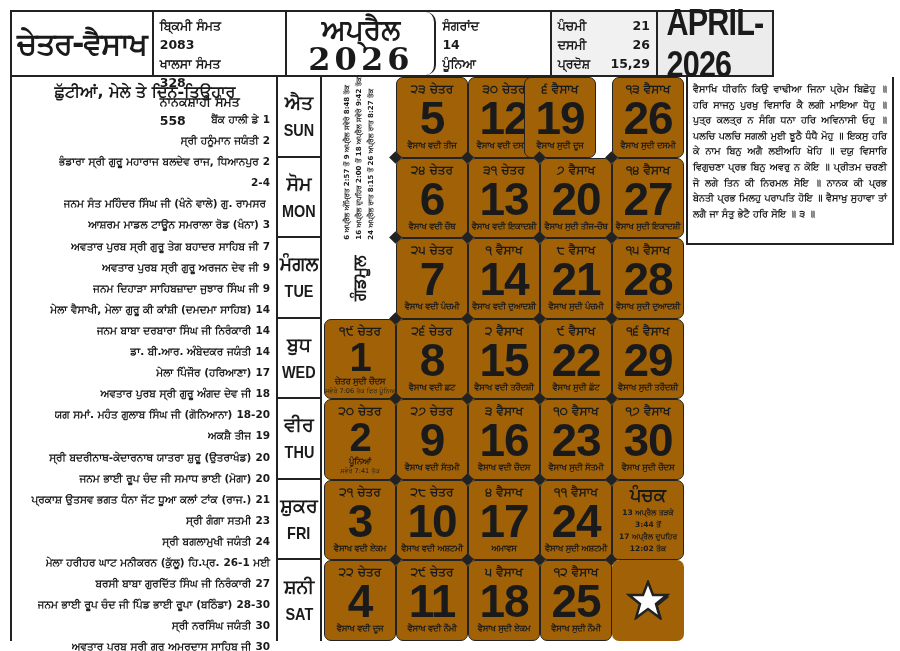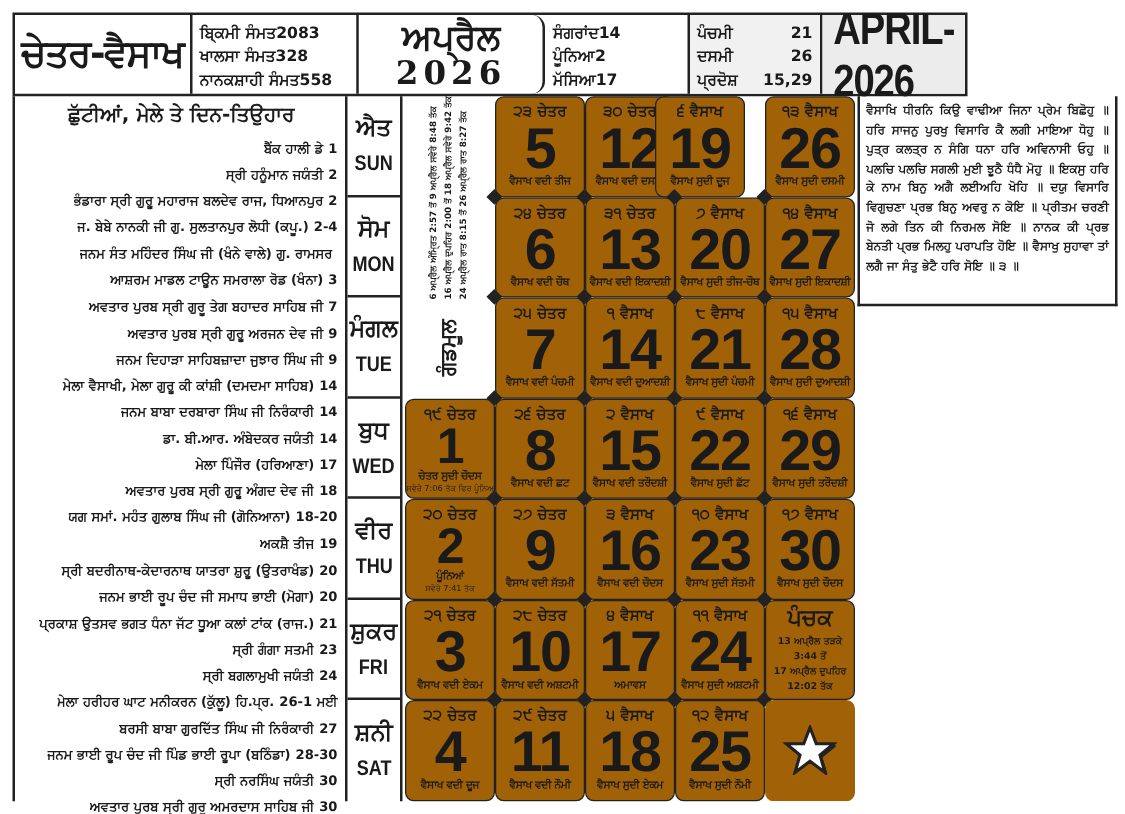--- a/index.html
+++ b/index.html
@@ -5,24 +5,24 @@
   * { box-sizing: border-box; margin: 0; padding: 0; }
   html, body { width: 900px; height: 651px; background: #ffffff; overflow: hidden; }
   body { font-family: "DejaVu Sans", sans-serif; color: #1a1a1a; position: relative; }
 
   
   .header { position: absolute; left: 10px; top: 10px; width: 764px; height: 67px; border: 2px solid #222; display: flex; }
   .hcell { border-right: 2px solid #222; height: 100%; position: relative; }
   .hcell:last-child { border-right: none; }
   .h-months { width: 155px; display: flex; align-items: center; justify-content: center; font-size: 30px; font-weight: bold; letter-spacing: -1px; }
   .h-eras { width: 145px; padding: 4px 6px; font-size: 12.5px; font-weight: bold; }
-  .h-eras .row, .h-tithis .row { display: flex; justify-content: flex-start; line-height: 19px; }
+  .h-eras .row, .h-tithis .row { display: flex; justify-content: space-between; line-height: 19px; flex-direction: column; }
   .h-month-big { width: 163px; display: flex; flex-direction: column; align-items: center; justify-content: center; font-family: "DejaVu Serif", serif; font-weight: bold; border-radius: 10px; }
   .h-month-big .pa { font-size: 28px; line-height: 30px; }
-  .h-month-big .yr { font-size: 26px; letter-spacing: 4px; line-height: 28px; }
+  .h-month-big .yr { font-size: 32px; letter-spacing: 4px; line-height: 28px; }
   .h-tithis { width: 125px; padding: 4px 6px; font-size: 12.5px; font-weight: bold; }
   .h-tithis2 { width: 115px; padding: 4px 6px; font-size: 12.5px; font-weight: bold; background: #f1f1f1; }
   .h-tithis2 .row { display: flex; justify-content: space-between; line-height: 19px; }
   .h-eng { flex: 1; display: flex; align-items: center; justify-content: center; background: #ececec; font-family: "Liberation Sans", sans-serif; font-weight: bold; font-size: 36px; letter-spacing: -1px; transform: scaleX(0.85); }
 
   
   .fest { position: absolute; left: 10px; top: 77px; width: 268px; height: 564px; border-left: 2px solid #222; border-right: 2px solid #222; padding: 4px 6px 0 8px; }
   .fest-title { text-align: center; font-size: 16px; font-weight: bold; margin-bottom: 6px; line-height: 22px; }
   .fest-row { display: flex; justify-content: flex-end; align-items: baseline; font-size: 10.5px; font-weight: bold; height: 21.1px; line-height: 21px; white-space: nowrap; }
   .fest-row .name { overflow: hidden; text-overflow: clip; }
@@ -122,21 +122,20 @@
       </div>
       <div class="fest-row">
         <span class="name">ਸ੍ਰੀ ਹਨੂੰਮਾਨ ਜਯੰਤੀ</span>
         <span class="date">2</span>
       </div>
       <div class="fest-row">
         <span class="name">ਭੰਡਾਰਾ ਸ੍ਰੀ ਗੁਰੂ ਮਹਾਰਾਜ ਬਲਦੇਵ ਰਾਜ, ਧਿਆਨਪੁਰ</span>
         <span class="date">2</span>
       </div>
       <div class="fest-row">
-        <span class="name">ਜ. ਬੇਬੇ ਨਾਨਕੀ ਜੀ ਗੁ. ਸੁਲਤਾਨਪੁਰ ਲੋਧੀ (ਕਪੂ.)</span>
         <span class="date">2-4</span>
       </div>
       <div class="fest-row">
         <span class="name">ਜਨਮ ਸੰਤ ਮਹਿੰਦਰ ਸਿੰਘ ਜੀ (ਖੰਨੇ ਵਾਲੇ) ਗੁ. ਰਾਮਸਰ</span>
         <span class="date"></span>
       </div>
       <div class="fest-row">
         <span class="name">ਆਸ਼ਰਮ ਮਾਡਲ ਟਾਊਨ ਸਮਰਾਲਾ ਰੋਡ (ਖੰਨਾ)</span>
         <span class="date">3</span>
       </div>

